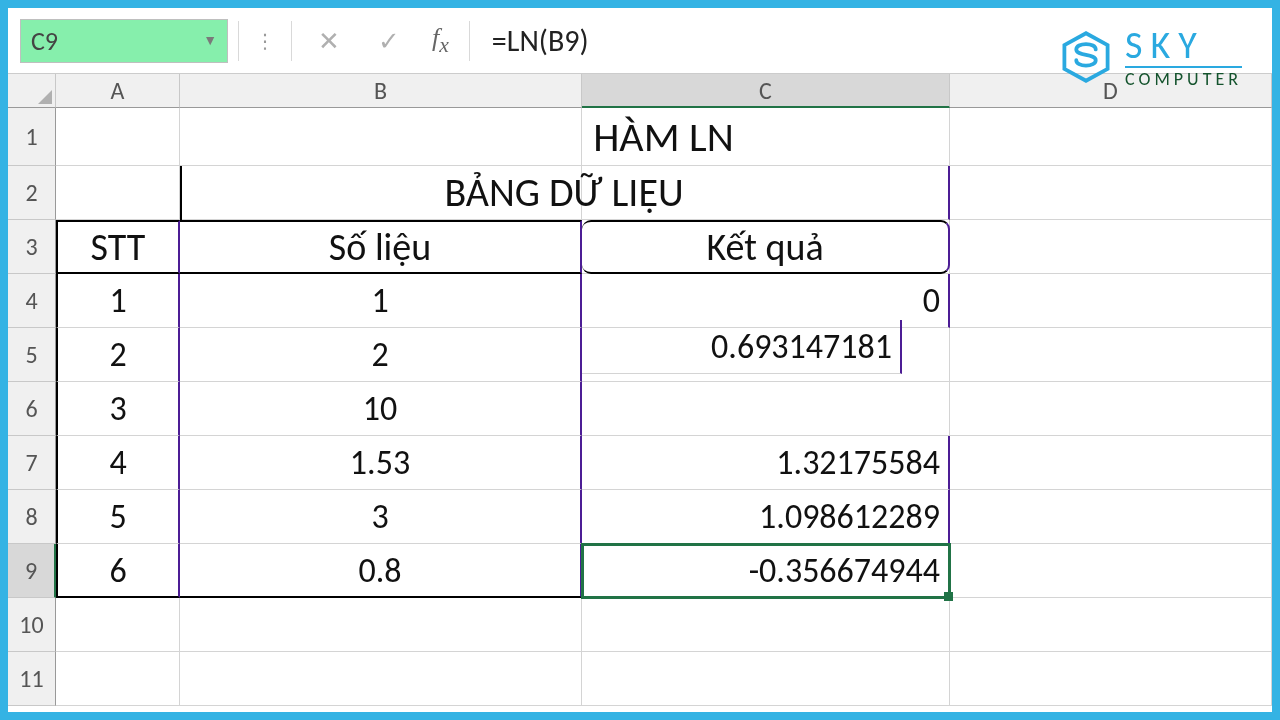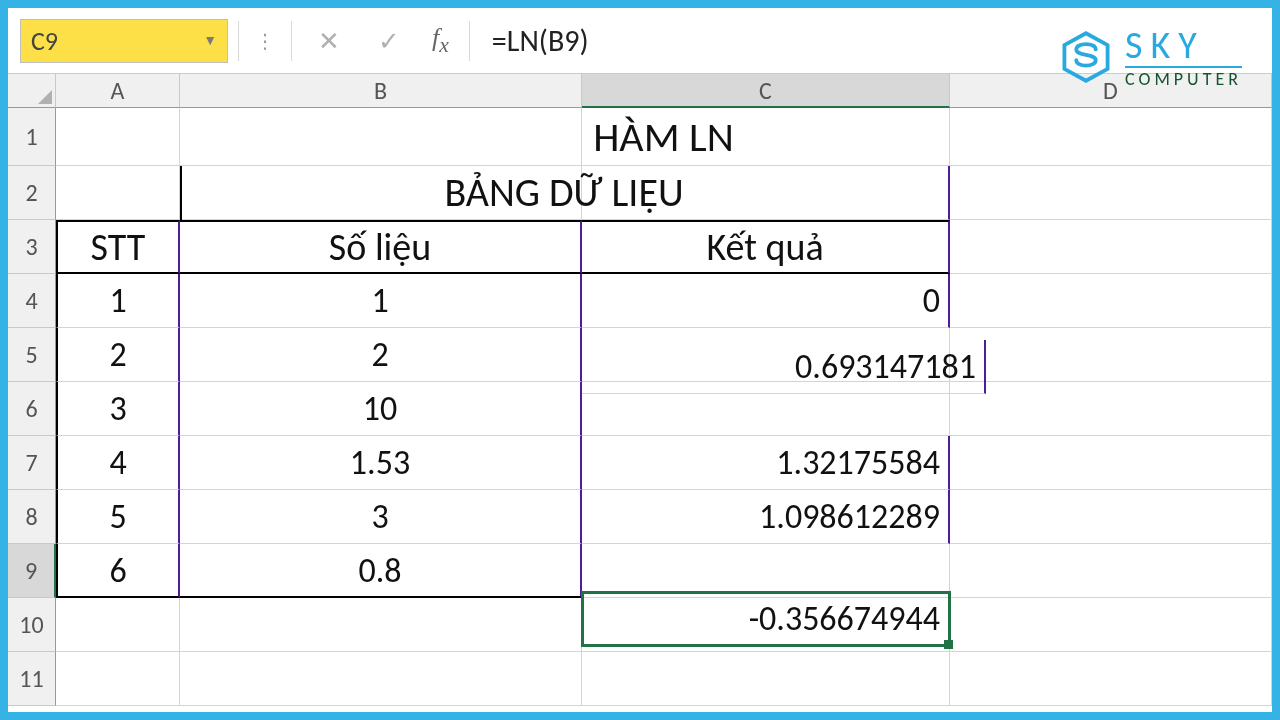--- a/index.html
+++ b/index.html
@@ -30,21 +30,21 @@
   .name-box {
     width: 208px;
     height: 44px;
     border: 1px solid #bfbfbf;
     display: flex;
     align-items: center;
     justify-content: space-between;
     padding: 0 10px;
     font-size: 26px;
     color: #444;
-    background: #fde047;
+    background: #86efac;
   }
   .name-box .chev {
     color: #7a7a7a;
     font-size: 14px;
   }
   .vbar { width:1px; height:40px; background:#d9d9d9; margin:0 4px;}
   .dots { color:#9a9a9a; font-size:20px; padding:0 6px;}
   .fb-btn {
     width: 54px;
     height: 40px;
@@ -115,21 +115,21 @@
   .b-top{ border-top:2px solid #000;}
   .b-left{ border-left:2px solid #000;}
   .b-right{ border-right:2px solid #4c1d95;}
   .b-bottom{ border-bottom:2px solid #000;}
   .center{ justify-content:center;}
   .right{ justify-content:flex-end;}
   .title1{ font-size:42px; }
   .title2{ font-size:40px; }
   .hdr{ font-size:38px;}
   .selected{
-    outline:3px solid #217346; outline-offset:-2px; z-index:5;margin-top:48px;
+    outline:3px solid #217346; outline-offset:-2px; z-index:5;
   }
   .fill-handle{
     position:absolute; width:9px; height:9px; background:#217346; right:-5px; bottom:-5px; z-index:6;
   }
   .headers-row{display:flex;}
   .body{display:flex; flex:1;}
 </style>
 </head>
 <body>
 
@@ -231,27 +231,27 @@
           <div class="cell  " style="left: 894px; top: 490px; width: 322px; height: 54px;"></div>
           <div class="cell  " style="left: 0px; top: 544px; width: 124px; height: 54px;"></div>
           <div class="cell  " style="left: 124px; top: 544px; width: 402px; height: 54px;"></div>
           <div class="cell  " style="left: 526px; top: 544px; width: 368px; height: 54px;"></div>
           <div class="cell  " style="left: 894px; top: 544px; width: 322px; height: 54px;"></div>
           <div class="cell center title1" style="left: 0px; top: 0px; width: 1216px; height: 58px;">HÀM LN</div>
           <div class="cell center title2 b-right" style="left: 124px; top: 58px; width: 770px; height: 54px;">BẢNG DỮ LIỆU</div>
           <div class="cell  " style="left: 0px; top: 58px; width: 124px; height: 54px;"></div>
           <div class="cell hdr b-top b-left b-bottom b-right center" style="left: 0px; top: 112px; width: 124px; height: 54px;">STT</div>
           <div class="cell hdr b-top b-bottom b-right center" style="left: 124px; top: 112px; width: 402px; height: 54px;">Số liệu</div>
-          <div class="cell hdr b-top b-bottom b-right center" style="left: 526px; top: 112px; width: 368px; height: 54px;">Kết quả</div>
+          <div class="cell hdr b-top b-bottom b-right center" style="left: 526px; top: 112px; width: 368px; height: 54px; border-radius: 9px;">Kết quả</div>
           <div class="cell b-left b-right center" style="left: 0px; top: 166px; width: 124px; height: 54px;">1</div>
           <div class="cell b-right center" style="left: 124px; top: 166px; width: 402px; height: 54px;">1</div>
           <div class="cell b-right right" style="left: 526px; top: 166px; width: 368px; height: 54px;">0</div>
           <div class="cell b-left b-right center" style="left: 0px; top: 220px; width: 124px; height: 54px;">2</div>
           <div class="cell b-right center" style="left: 124px; top: 220px; width: 402px; height: 54px;">2</div>
-          <div class="cell b-right right" style="left: 526px; top: 232px; width: 404px; height: 54px;">0.693147181</div>
+          <div class="cell b-right right" style="left: 526px; top: 212px; width: 320px; height: 54px;">0.693147181</div>
           <div class="cell b-left b-right center" style="left: 0px; top: 274px; width: 124px; height: 54px;">3</div>
           <div class="cell b-right center" style="left: 124px; top: 274px; width: 402px; height: 54px;">10</div>
           <div class="cell b-left b-right center" style="left: 0px; top: 328px; width: 124px; height: 54px;">4</div>
           <div class="cell b-right center" style="left: 124px; top: 328px; width: 402px; height: 54px;">1.53</div>
           <div class="cell b-right right" style="left: 526px; top: 328px; width: 368px; height: 54px;">1.32175584</div>
           <div class="cell b-left b-right center" style="left: 0px; top: 382px; width: 124px; height: 54px;">5</div>
           <div class="cell b-right center" style="left: 124px; top: 382px; width: 402px; height: 54px;">3</div>
           <div class="cell b-right right" style="left: 526px; top: 382px; width: 368px; height: 54px;">1.098612289</div>
           <div class="cell b-left b-right b-bottom center" style="left: 0px; top: 436px; width: 124px; height: 54px;">6</div>
           <div class="cell b-right b-bottom center" style="left: 124px; top: 436px; width: 402px; height: 54px;">0.8</div>

